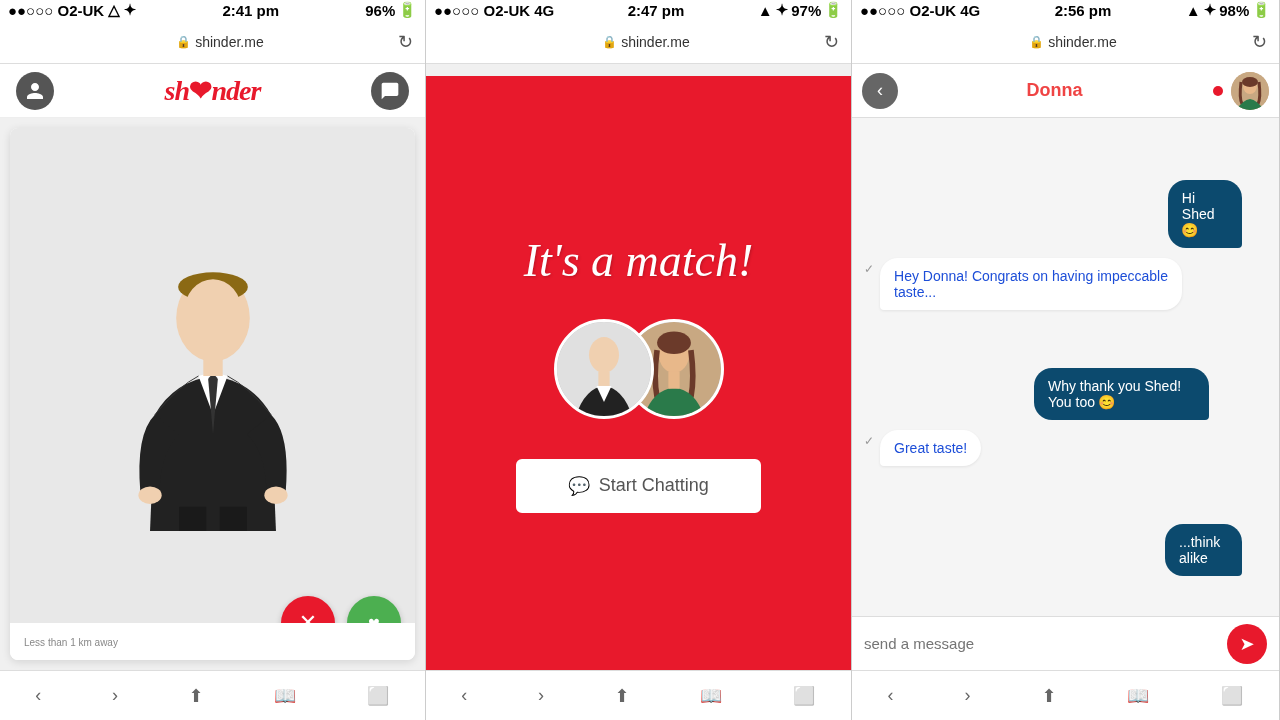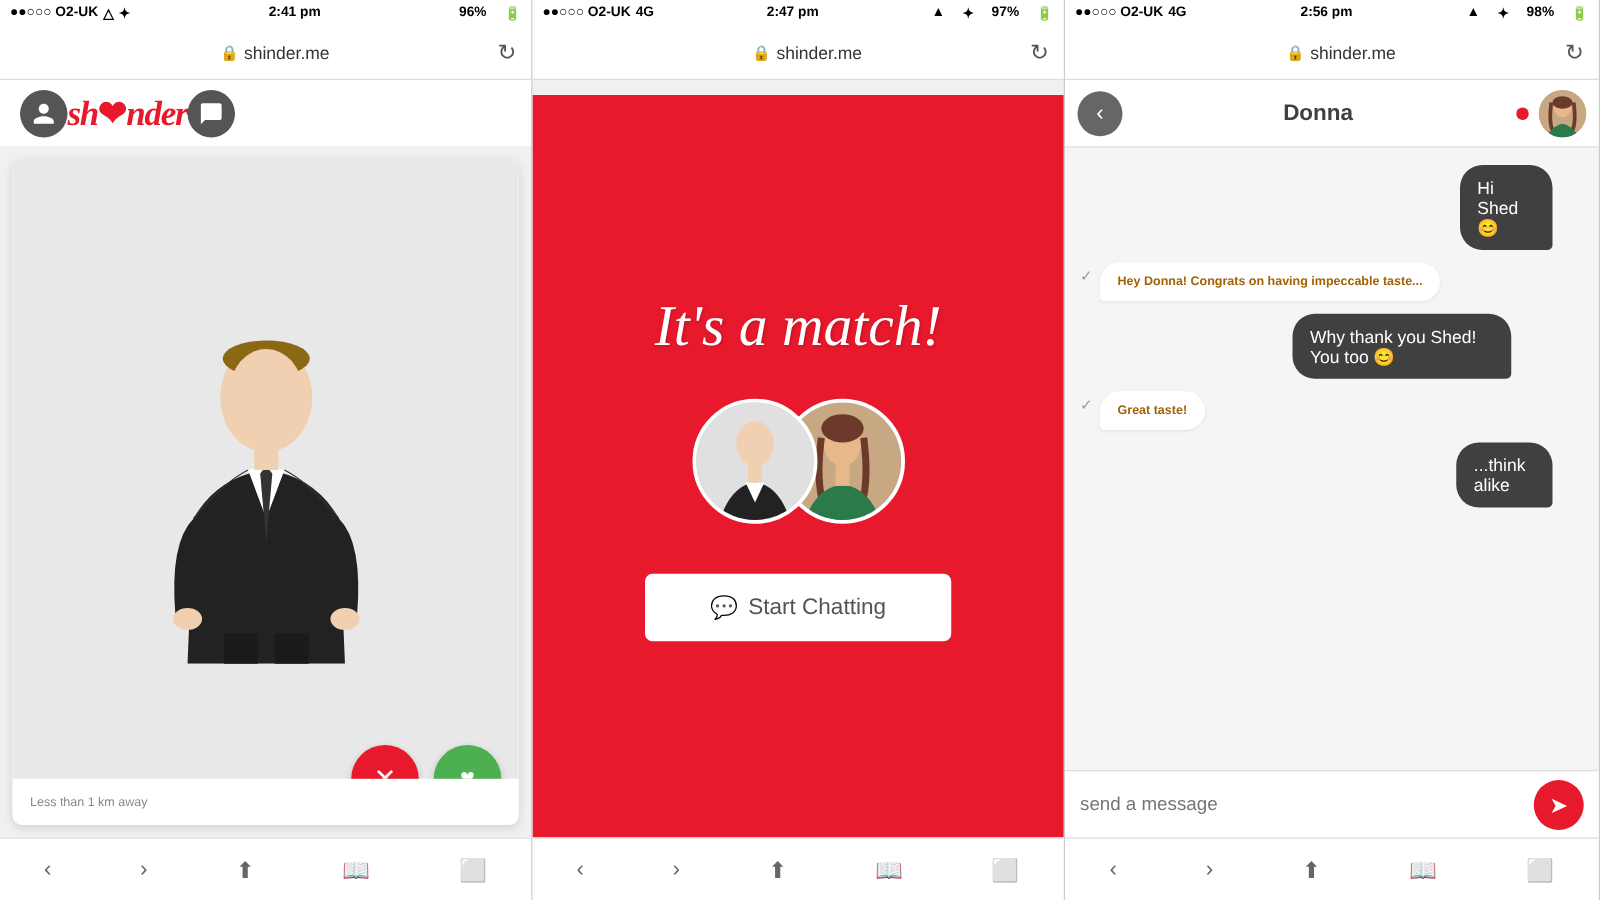--- a/index.html
+++ b/index.html
@@ -25,26 +25,26 @@
     }
 
     
     .status-bar {
       background: white;
       height: 20px;
       display: flex;
       align-items: center;
       justify-content: space-between;
       padding: 0 8px;
-      font-size: 11px;
+      font-size: 15px;
       font-weight: 600;
       flex-shrink: 0;
     }
     .status-left { display: flex; align-items: center; gap: 4px; }
-    .status-right { display: flex; align-items: center; gap: 14px; }
+    .status-right { display: flex; align-items: center; gap: 3px; }
 
     
     .browser-bar {
       background: white;
       height: 44px;
       display: flex;
       align-items: center;
       justify-content: space-between;
       padding: 0 12px;
       border-bottom: 1px solid #ddd;
@@ -74,20 +74,21 @@
       background: #f0f0f0;
       display: flex;
       flex-direction: column;
       overflow: hidden;
     }
     .app-header {
       background: white;
       height: 54px;
       display: flex;
       align-items: center;
+      justify-content: space-between;
       padding: 0 16px;
       border-bottom: 1px solid #eee;
       flex-shrink: 0;
     }
     .app-logo {
       font-size: 28px;
       font-weight: bold;
       color: #e8192c;
       letter-spacing: -1px;
       font-style: italic;
@@ -258,21 +259,21 @@
       justify-content: center;
       color: white;
       font-size: 18px;
       cursor: pointer;
       border: none;
       flex-shrink: 0;
     }
     .chat-contact-name {
       font-size: 18px;
       font-weight: 600;
-      color: #404040;
+      color: #ef4444;
       flex: 1;
       text-align: center;
     }
     .online-dot {
       width: 10px;
       height: 10px;
       border-radius: 50%;
       background: #e8192c;
       display: inline-block;
       margin-left: 4px;
@@ -288,47 +289,47 @@
     .messages-area {
       flex: 1;
       padding: 14px 12px;
       display: flex;
       flex-direction: column;
       gap: 10px;
       overflow-y: auto;
     }
     .msg-right {
       align-self: flex-end;
-      background: #404040;
+      background: #0c4a6e;
       color: white;
       padding: 10px 14px;
       border-radius: 18px 18px 4px 18px;
       max-width: 75%;
       font-size: 14px;
+      margin-top: 48px;
     }
     .msg-left-container {
       display: flex;
       align-items: flex-start;
       gap: 6px;
     }
     .msg-check {
       color: #999;
       font-size: 12px;
       margin-top: 4px;
       flex-shrink: 0;
     }
     .msg-left {
       background: white;
-      color: #a16207;
+      color: #1d4ed8;
       padding: 10px 14px;
       border-radius: 18px 18px 18px 4px;
       max-width: 75%;
-      font-size: 10px;
+      font-size: 14px;
       box-shadow: 0 1px 3px rgba(0,0,0,0.08);
-      font-weight: bold;
     }
     .chat-input-area {
       background: white;
       height: 54px;
       display: flex;
       align-items: center;
       padding: 16px 12px;
       border-top: 1px solid #ddd;
       gap: 10px;
       flex-shrink: 0;

